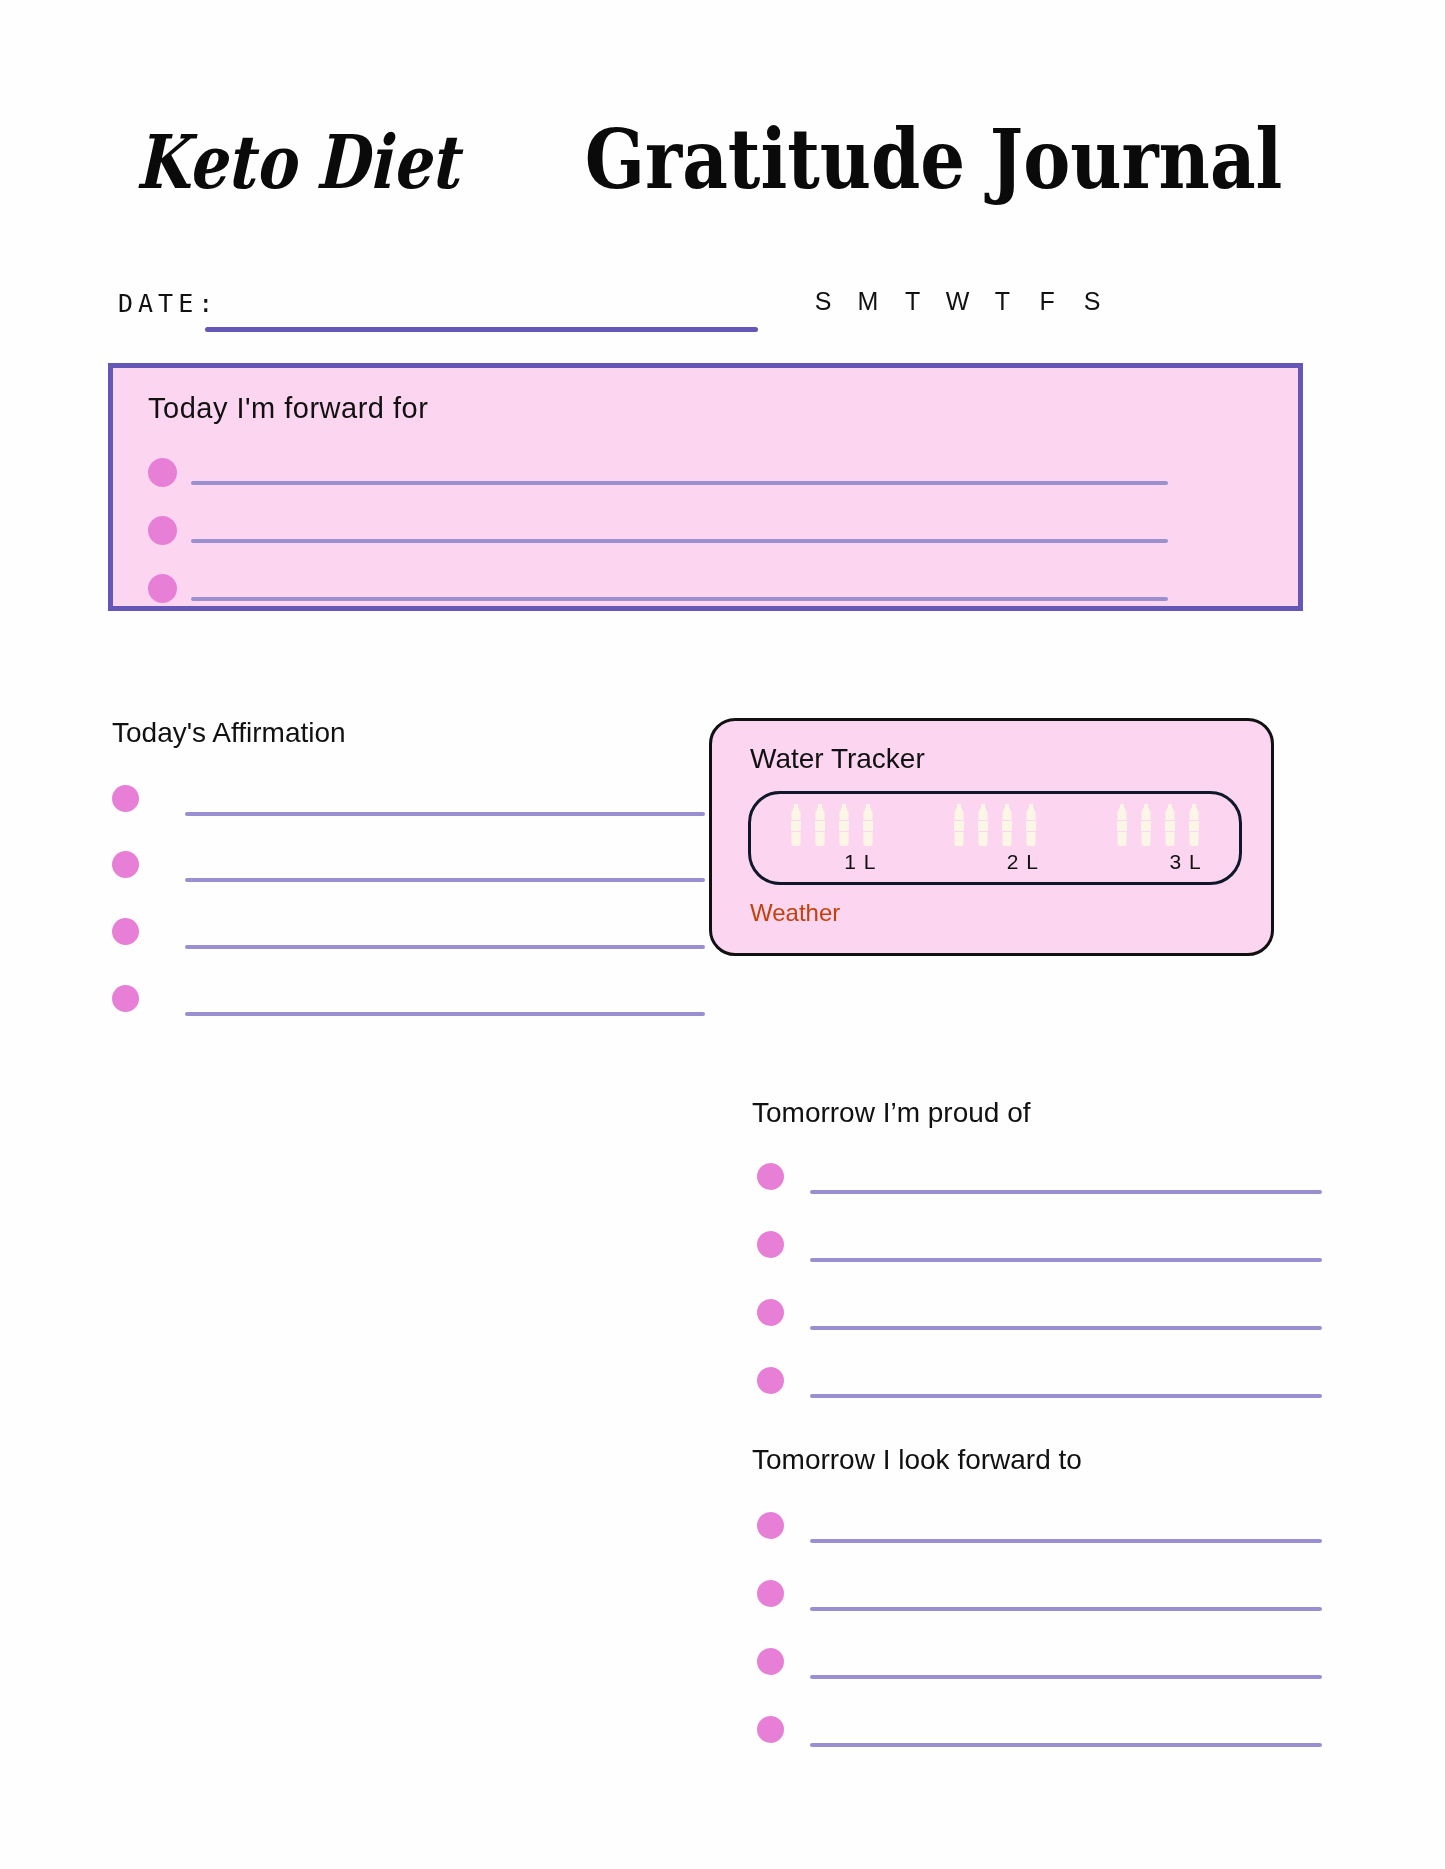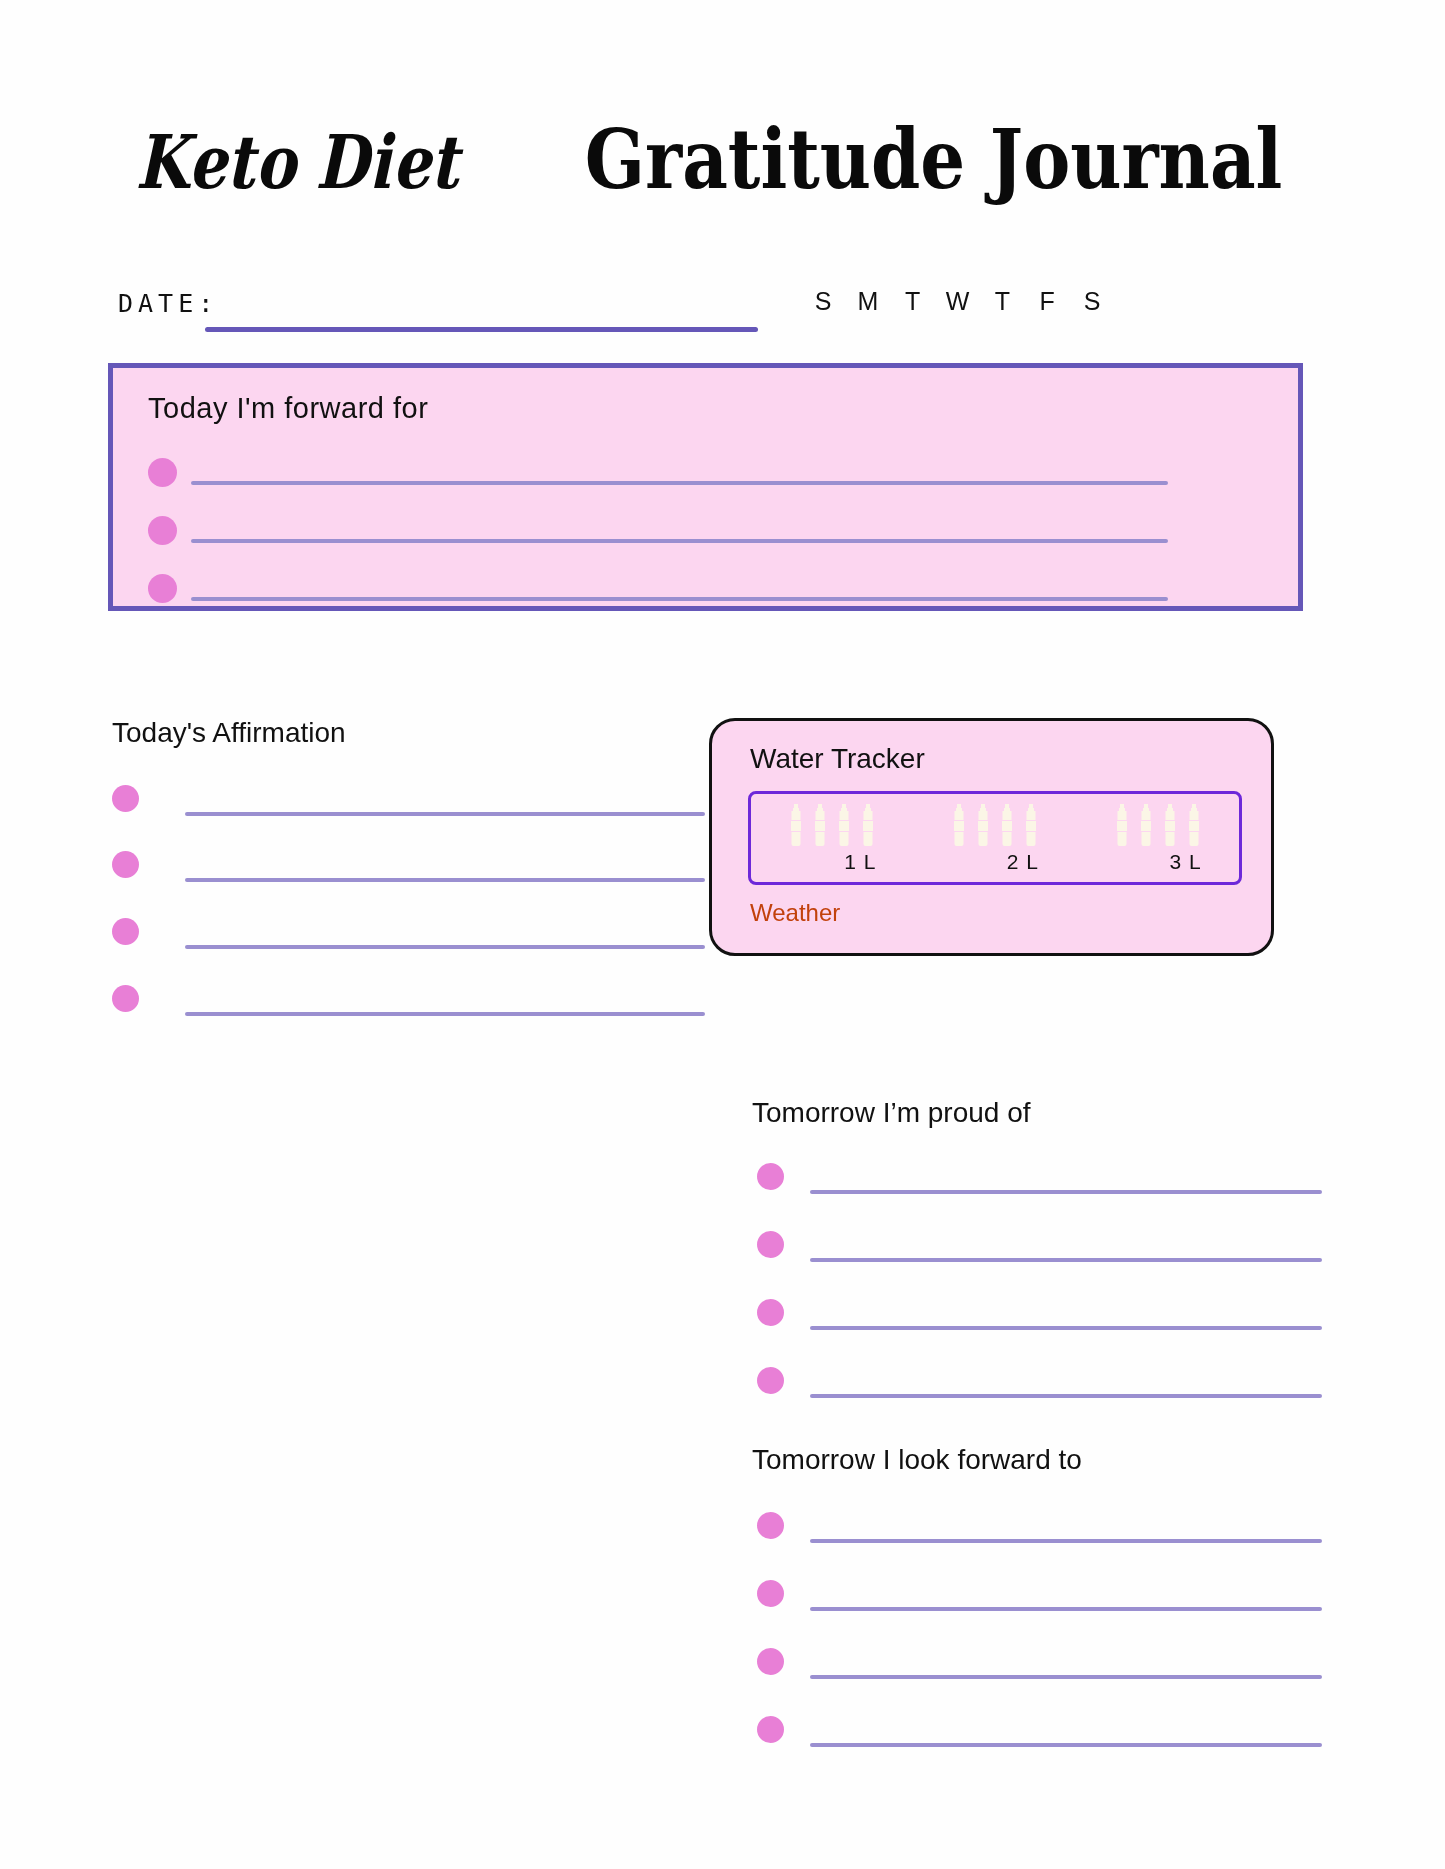--- a/index.html
+++ b/index.html
@@ -176,22 +176,22 @@
     font-size: 24px;
     font-family: "Liberation Sans", sans-serif;
     color: #c2410c;
   }
   .bottle-strip {
     position: absolute;
     left: 36px;
     top: 70px;
     width: 494px;
     height: 94px;
-    border: 3px solid #6d28d9;
-    border-radius: 8px;
+    border: 3px solid #0f172a;
+    border-radius: 32px;
     box-sizing: border-box;
     display: flex;
     align-items: flex-start;
     justify-content: space-around;
     padding-top: 10px;
   }
   .bottle-group {
     position: relative;
     display: flex;
     flex-direction: column;

